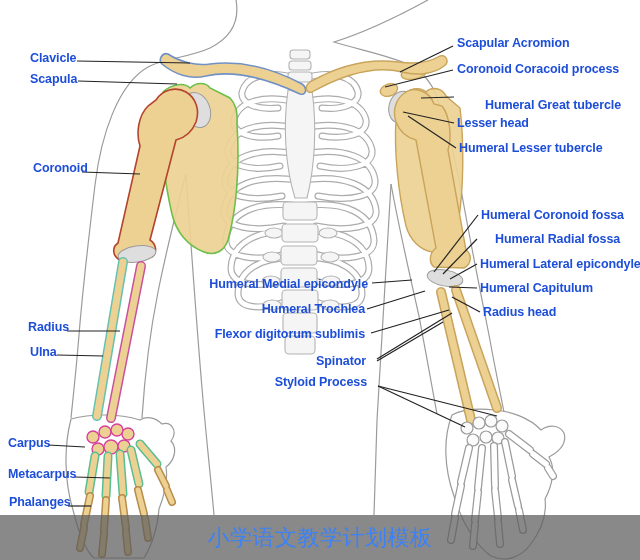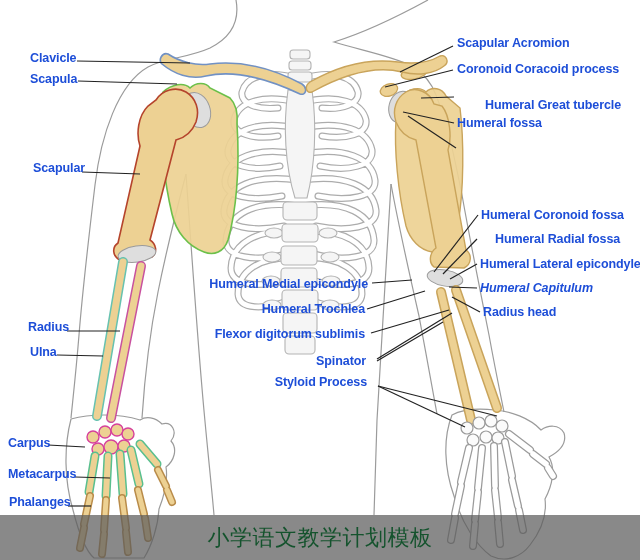--- a/index.html
+++ b/index.html
@@ -12,21 +12,21 @@
   
   .skin{fill:none;stroke:#9b9b9b;stroke-width:1.2;}
   .ribO{fill:none;stroke:#acacac;stroke-width:7;stroke-linecap:round;}
   .ribI{fill:none;stroke:#ffffff;stroke-width:4.6;stroke-linecap:round;}
   .vert{fill:#f5f5f5;stroke:#b3b3b3;stroke-width:1.1;}
   .cart{fill:#dedede;stroke:#9b9b9b;stroke-width:1;}
   .bone{fill:#edd193;}
   .leader{stroke:#222222;stroke-width:1.2;fill:none;}
   .capbar{position:absolute;left:0;top:515px;width:640px;height:45px;
           background:rgba(92,92,92,0.72);display:flex;align-items:center;justify-content:center;z-index:5;}
-  .capbar span{color:#14532d;font-size:22px;letter-spacing:0.5px;font-weight:400;
+  .capbar span{color:#3b82f6;font-size:22px;letter-spacing:0.5px;font-weight:400;
           font-family:"Liberation Sans",sans-serif;}
 </style>
 </head>
 <body>
 
 <div class="stage">
 
   <svg width="640" height="560" viewBox="0 0 640 560">
 
     <g>
@@ -223,35 +223,36 @@
       <line x1="371" y1="333" x2="449" y2="310"></line>
       <line x1="377" y1="359" x2="452" y2="313"></line>
       <line x1="377" y1="361" x2="443" y2="322"></line>
       <line x1="378" y1="386" x2="465" y2="427"></line>
       <line x1="378" y1="386" x2="497" y2="416"></line>
     </g>
   </svg>
 
   <div class="lbl" style="left:30px;top:51px;">Clavicle</div>
   <div class="lbl" style="left:30px;top:72px;">Scapula</div>
-  <div class="lbl" style="left:33px;top:161px;">Scapular</div>
+  <div class="lbl" style="left:33px;top:161px;">Coronoid</div>
   <div class="lbl" style="left:28px;top:320px;">Radius</div>
   <div class="lbl" style="left:30px;top:345px;text-align:right;">Ulna</div>
   <div class="lbl" style="left:8px;top:436px;">Carpus</div>
   <div class="lbl" style="left:8px;top:467px;">Metacarpus</div>
   <div class="lbl" style="left:9px;top:495px;">Phalanges</div>
 
   <div class="lbl" style="left:457px;top:36px;">Scapular Acromion</div>
   <div class="lbl" style="left:457px;top:62px;">Coronoid Coracoid process</div>
   <div class="lbl" style="left:457px;top:98px;margin-left:28px;">Humeral Great tubercle</div>
-  <div class="lbl" style="left:457px;top:116px;">Humeral fossa</div>
+  <div class="lbl" style="left:457px;top:116px;">Lesser head</div>
+  <div class="lbl" style="left:459px;top:141px;">Humeral Lesser tubercle</div>
   <div class="lbl" style="left:481px;top:208px;">Humeral Coronoid fossa</div>
   <div class="lbl" style="left:480px;top:232px;padding-left:15px;">Humeral Radial fossa</div>
   <div class="lbl" style="left:480px;top:257px;">Humeral Lateral epicondyle</div>
-  <div class="lbl" style="left:480px;top:281px;font-style:italic;">Humeral Capitulum</div>
+  <div class="lbl" style="left:480px;top:281px;">Humeral Capitulum</div>
   <div class="lbl" style="left:483px;top:305px;">Radius head</div>
 
   <div class="lbl mid" style="right:272px;top:277px;">Humeral Medial epicondyle</div>
   <div class="lbl mid" style="right:275px;top:302px;">Humeral Trochlea</div>
   <div class="lbl mid" style="right:275px;top:327px;">Flexor digitorum sublimis</div>
   <div class="lbl mid" style="right:274px;top:354px;">Spinator</div>
   <div class="lbl mid" style="right:273px;top:375px;">Styloid Process</div>
 
   <div class="capbar">
     <span>小学语文教学计划模板</span>

